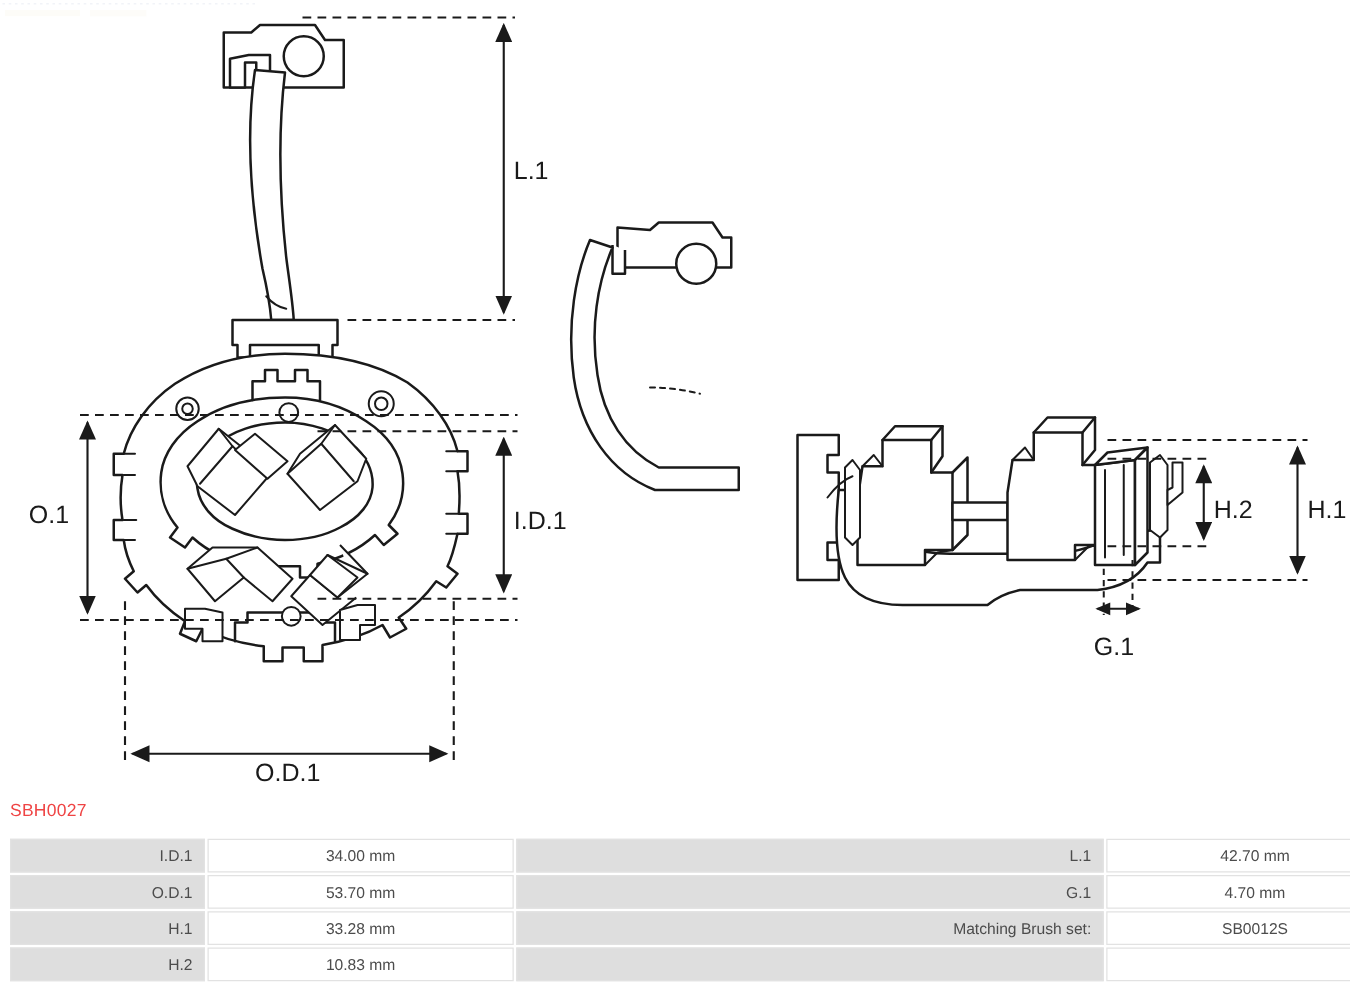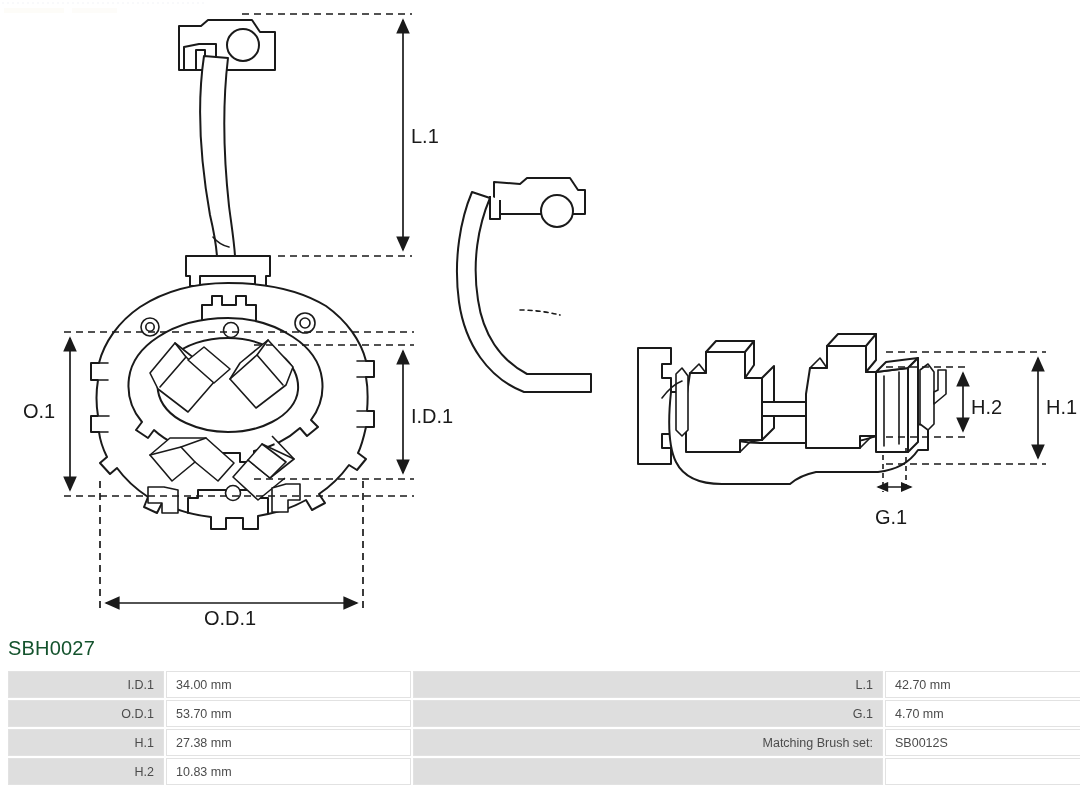--- a/index.html
+++ b/index.html
@@ -13,22 +13,22 @@
   }
   .page{position:relative;width:946px;height:806px;}
 
   
   .drawing-area{position:absolute;left:0;top:0;width:1080px;height:632px;}
   .drawing-area svg{display:block;}
 
   
   .part-number{
     position:absolute;left:8px;top:637px;
-    font-size:20px;line-height:22px;
-    color:#14532d;
+    font-size:14px;line-height:22px;
+    color:#ef4444;
     letter-spacing:.2px;
     white-space:nowrap;
   }
 
   
   .spec-table{
     position:absolute;left:6px;top:669px;
     width:1068px;
     border-collapse:separate;
     border-spacing:2px 2px;
@@ -43,21 +43,21 @@
     white-space:nowrap;
     overflow:hidden;
   }
   .lbl{
     background:#dedede;
     text-align:right;
     color:#4c4c4c;
   }
   .val{
     background:#ffffff;
-    text-align:left;
+    text-align:center;
     color:#4c4c4c;
   }
   .c1{width:136px;}
   .c2{width:225px;}
   .c3{width:450px;}
   .c4{width:218px;}
 
   
   .wm{
     position:absolute;left:0;top:0;width:210px;height:18px;
@@ -366,21 +366,21 @@
         <td class="val c4">42.70 mm</td>
       </tr>
       <tr>
         <td class="lbl c1">O.D.1</td>
         <td class="val c2">53.70 mm</td>
         <td class="lbl c3">G.1</td>
         <td class="val c4">4.70 mm</td>
       </tr>
       <tr>
         <td class="lbl c1">H.1</td>
-        <td class="val c2">27.38 mm</td>
+        <td class="val c2">33.28 mm</td>
         <td class="lbl c3">Matching Brush set:</td>
         <td class="val c4">SB0012S</td>
       </tr>
       <tr>
         <td class="lbl c1">H.2</td>
         <td class="val c2">10.83 mm</td>
         <td class="lbl c3"></td>
         <td class="val c4"></td>
       </tr>
     </tbody>

